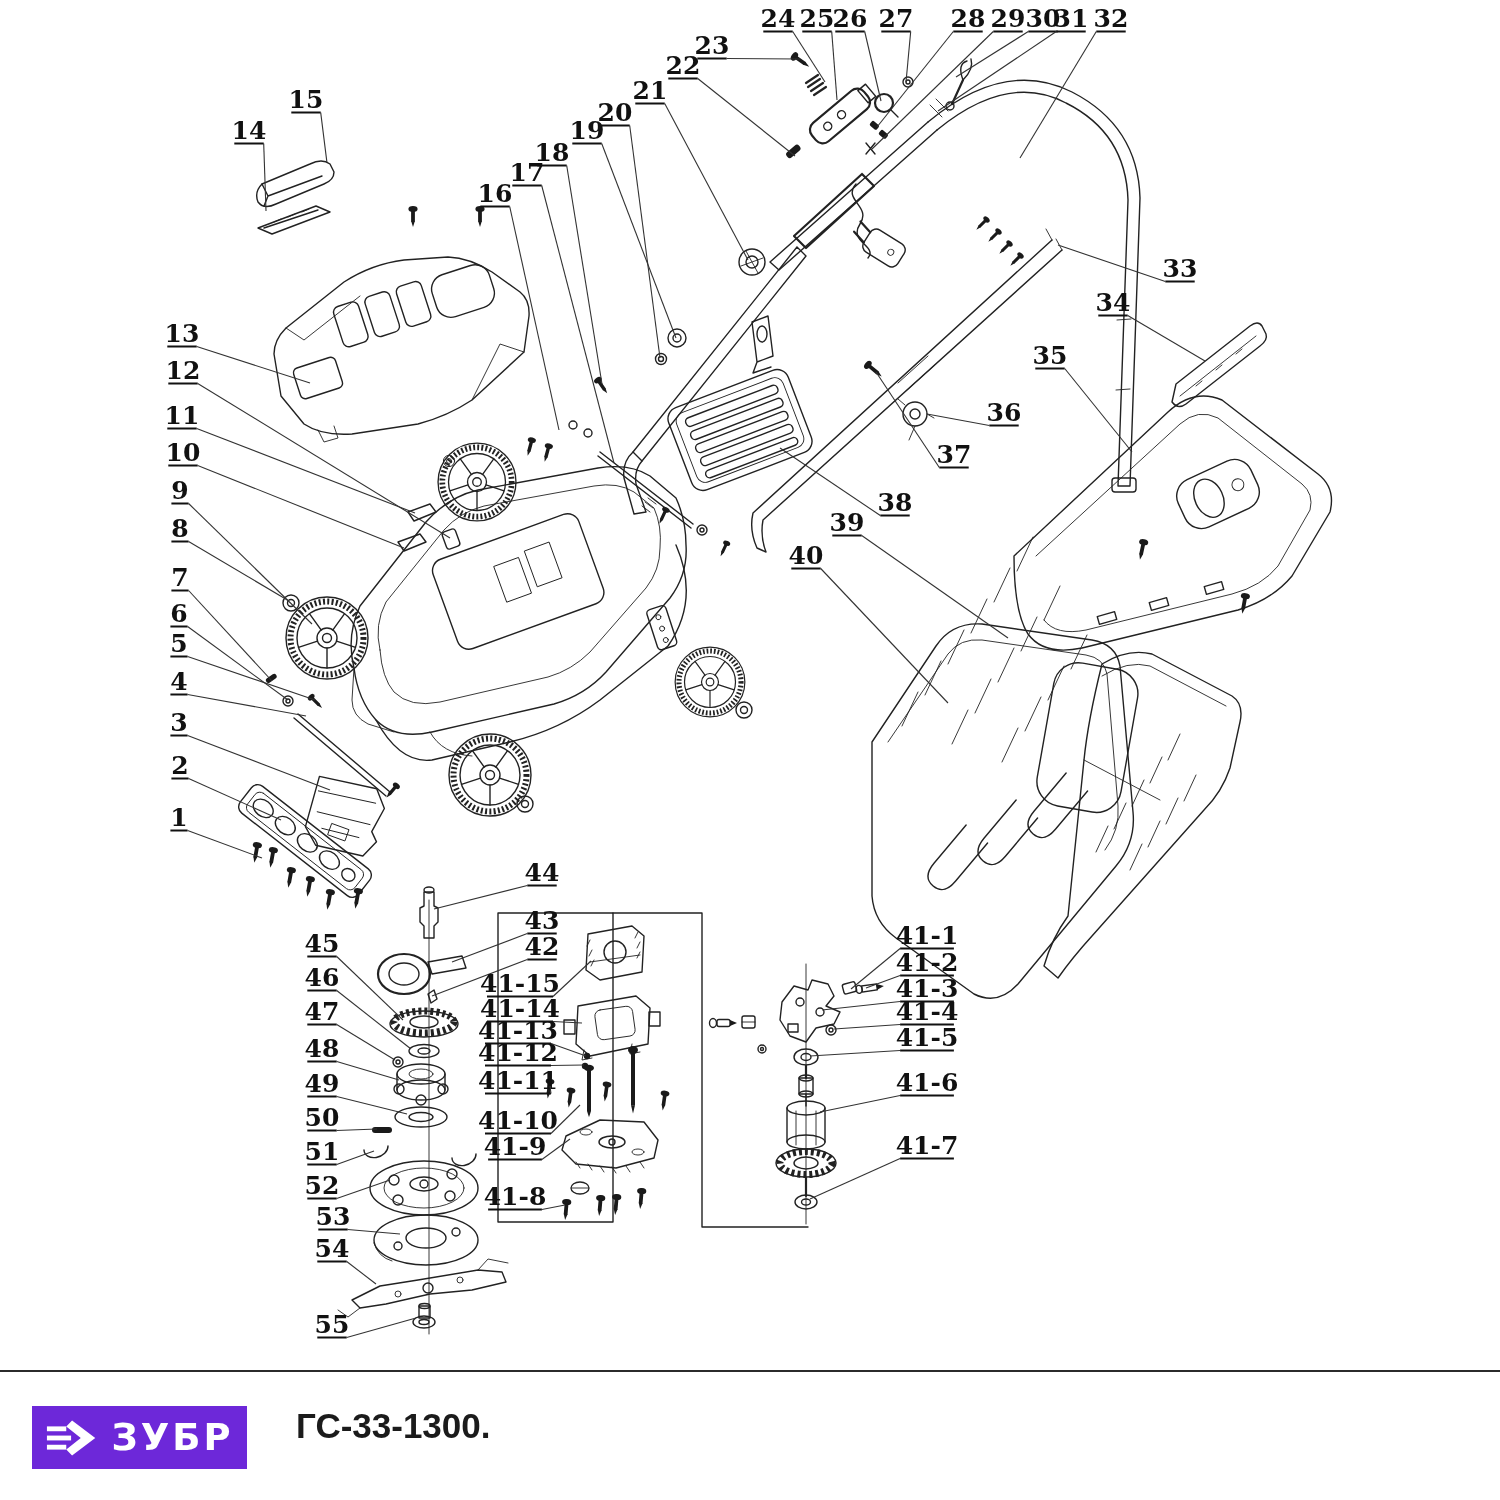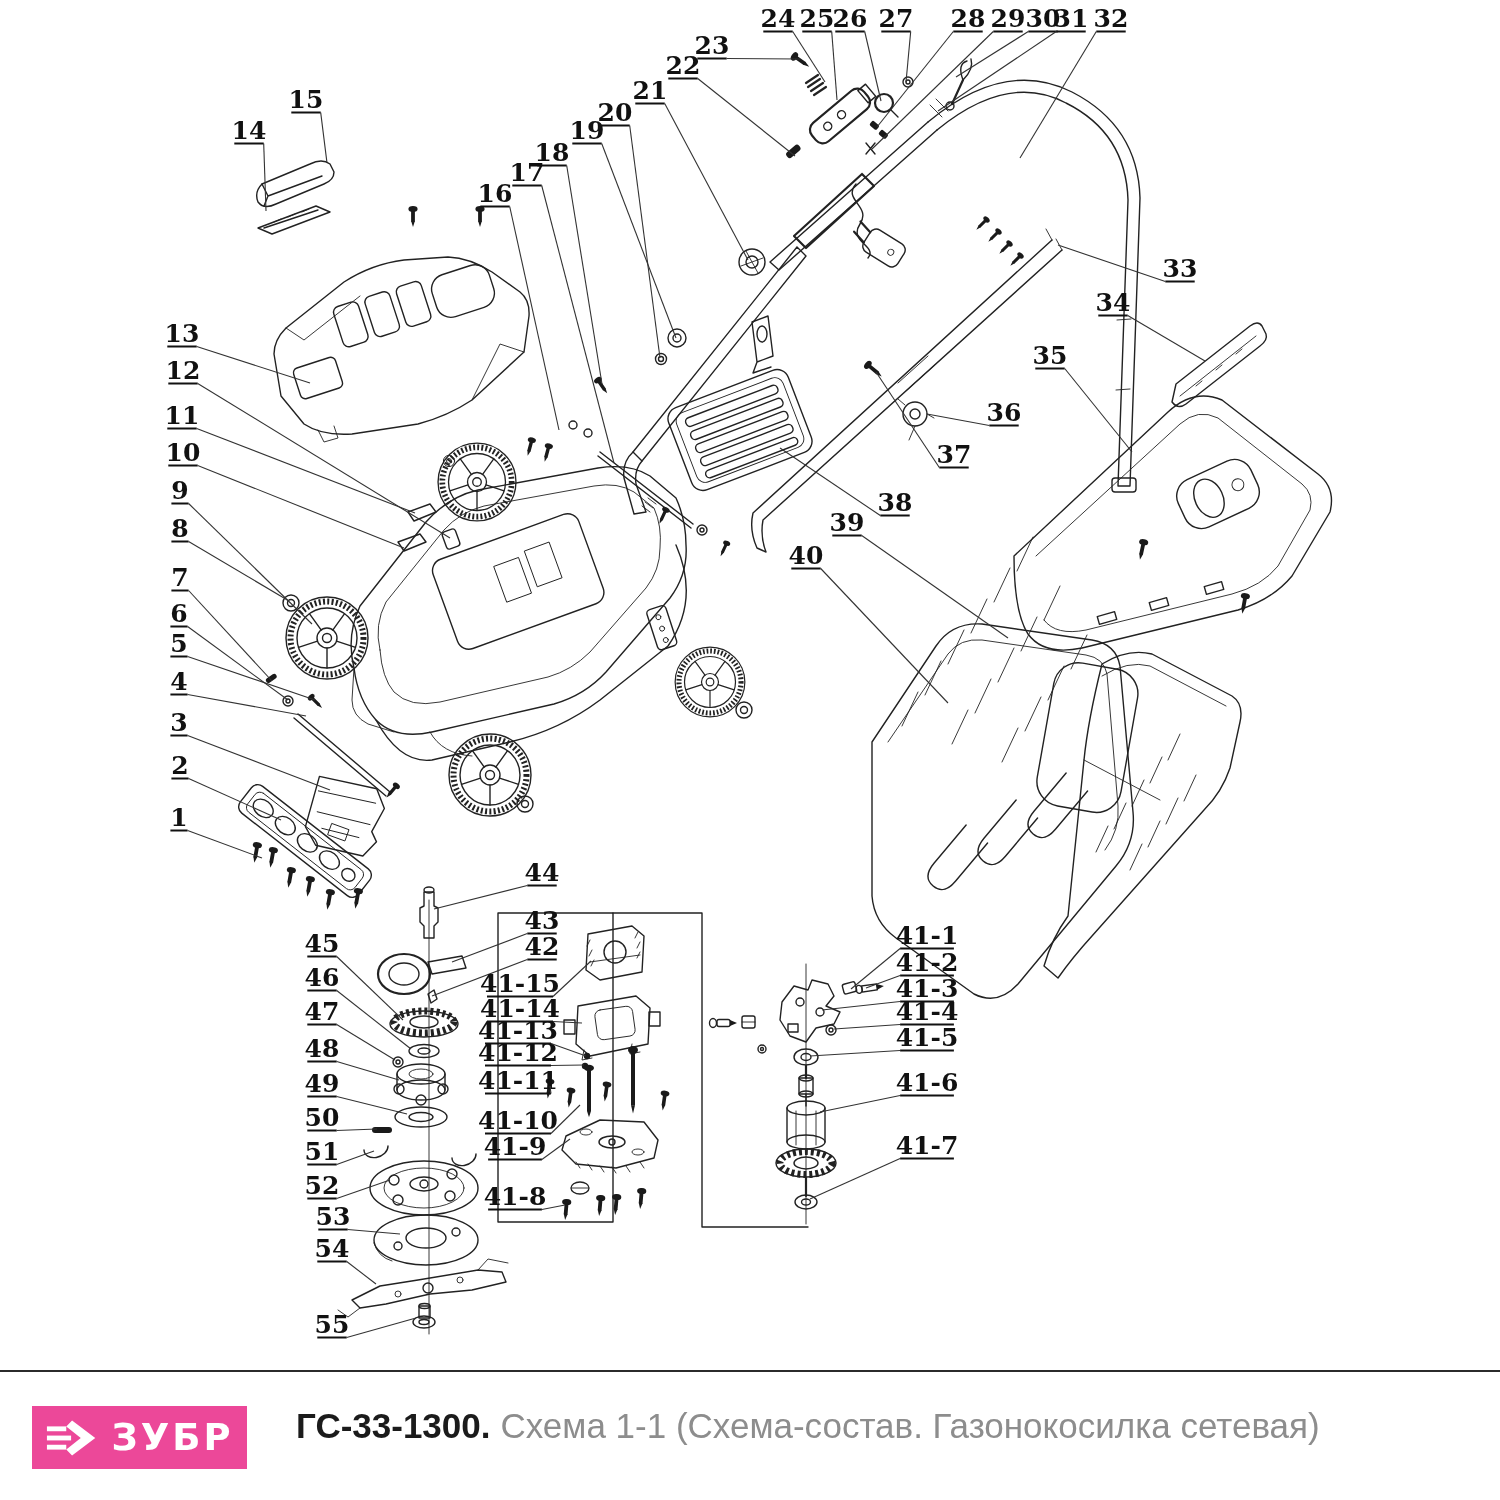--- a/index.html
+++ b/index.html
@@ -13,21 +13,21 @@
   .thick{stroke-width:2.2;}
   .dark{fill:#1a1a1a;stroke:none;}
   .knurl{fill:none;stroke:#222;}
   
   .callout-num{font:bold 25px "DejaVu Serif","Liberation Serif",serif;fill:#111;}
   .callout-underline{stroke:#111;stroke-width:2;}
   .callout-leader{stroke:#333;stroke-width:1.1;fill:none;}
   
   .footer{position:absolute;left:0;top:1370px;width:1500px;height:130px;
           border-top:2px solid #2b2b2b;background:#fff;}
-  .logo{position:absolute;left:32px;top:34px;width:215px;height:63px;background:#ec4899;
+  .logo{position:absolute;left:32px;top:34px;width:215px;height:63px;background:#6d28d9;
         display:flex;align-items:center;justify-content:center;gap:8px;}
   .logo-text{color:#fff;font-weight:800;font-size:37px;letter-spacing:3px;
              font-family:"DejaVu Sans","Liberation Sans",sans-serif;}
   .title{position:absolute;left:296px;top:34px;height:63px;display:flex;align-items:flex-start;
          white-space:nowrap;font-size:35px;}
   .model{font-weight:700;color:#1b1b1b;margin-right:10px;}
   .subtitle{font-weight:400;color:#8d8d8d;}
 </style>
 </head>
 <body>
@@ -761,17 +761,16 @@
         <rect x="2" y="8" width="20" height="5"></rect>
         <rect x="2" y="17.5" width="25" height="5"></rect>
         <rect x="2" y="27" width="20" height="5"></rect>
         <path d="M28,2 L52,20 L28,38 L22,32 L37,20 L22,8 Z"></path>
       </g>
     </svg>
     <span class="logo-text">ЗУБР</span>
   </div>
   <div class="title">
     <span class="model">ГС-33-1300.</span>
-    <span class="subtitle">Схема 1-1 (Схема-состав. Газонокосилка сетевая)</span>
   </div>
 </div>
 
 </div>
 
 </body></html>

